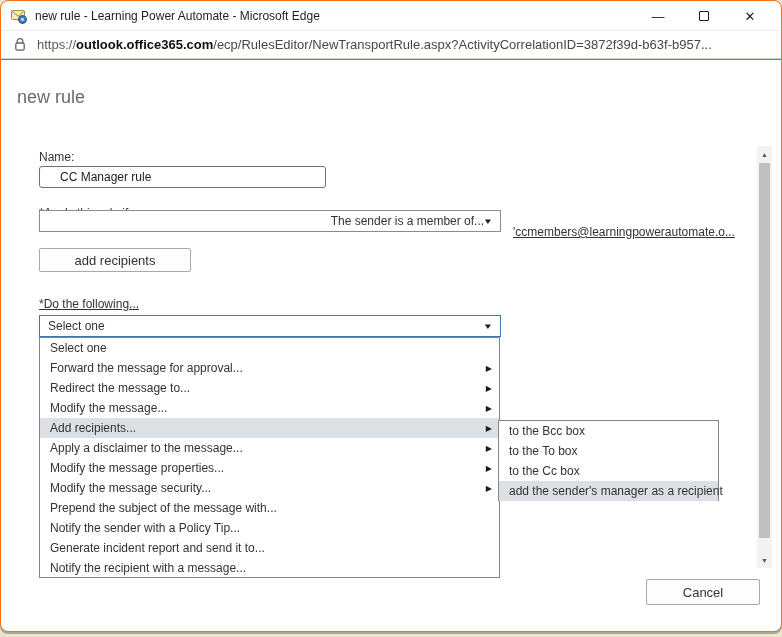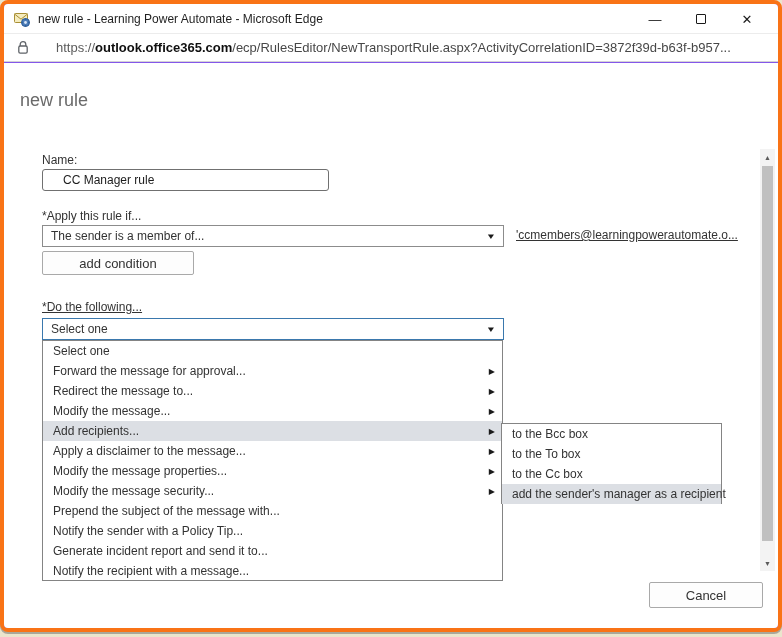--- a/index.html
+++ b/index.html
@@ -4,21 +4,21 @@
 <style>
   * { box-sizing: border-box; margin: 0; padding: 0; }
   html,body { width:782px; height:637px; overflow:hidden; }
   body {
     background:#ebe5cd;
     font-family:"Liberation Sans", sans-serif;
     position:relative;
   }
   .window {
     position:absolute; left:0; top:0; width:782px; height:632px;
-    background:#8b5cf6; border:4px solid #f97316; border-radius:8px;
+    background:#0ea5e9; border:1px solid #f97316; border-radius:8px;
     box-shadow:0 2px 0 rgba(90,90,90,.45);
     overflow:hidden;
   }
   
   .titlebar {
     height:30px; display:flex; align-items:center; padding:0 10px;
     border-bottom:1px solid #ececec; position:relative; background:#fff;
   }
   .favicon { width:16px; height:16px; flex:0 0 16px; }
   .title-text { font-size:12px; color:#1f1f1f; margin-left:8px; white-space:nowrap; }
@@ -26,41 +26,41 @@
   .win-btn { width:46px; height:30px; display:flex; align-items:center; justify-content:center;
              font-size:13px; color:#1a1a1a; cursor:default; }
   .maxbox { width:10px; height:10px; border:1.5px solid #1a1a1a; border-radius:1px; }
   
   .urlbar {
     height:28px; display:flex; align-items:center; padding:0 13px;
     background:#fff; border-bottom:1px solid #d4d4d4;
     box-shadow:0 1px 2px rgba(0,0,0,.07);
   }
   .lock-icon { margin-right:11px; flex:0 0 auto; display:flex; }
-  .url-text { font-size:13px; color:#5b5b5b; white-space:nowrap; overflow:hidden;margin-left:16px; }
+  .url-text { font-size:13px; color:#5b5b5b; white-space:nowrap; overflow:hidden; }
   .url-domain { color:#0f0f0f; font-weight:bold; }
   .url-path { color:#474747; }
   
   .content { position:absolute; left:0; top:59px; right:0; bottom:0; background:#fff; }
   .heading { position:absolute; left:16px; top:27px; font-size:18px; color:#6a6a6a; }
   .lbl { position:absolute; font-size:12px; color:#333; }
   .lbl-name   { left:38px; top:90px; }
   .lbl-apply  { left:38px; top:146px; }
   .lbl-do     { left:38px; top:237px;text-decoration:underline; }
   .name-input {
     position:absolute; left:38px; top:106px; width:287px; height:22px;
     border:1px solid #707070; border-radius:3px; font-family:"Liberation Sans",sans-serif;
     font-size:12px; color:#1c1c1c; padding:0 20px; background:#fff; outline:none;
   }
   .selectbox {
     position:absolute; height:22px; width:462px; left:38px; background:#fff;
     display:flex; align-items:center; padding:0 8px; font-size:12px; color:#333;
     justify-content:space-between; cursor:default;
   }
-  .sel-condition { top:162px; border:1px solid #8c8c8c; }
+  .sel-condition { top:150px; border:1px solid #8c8c8c;justify-content:flex-end; }
   .sel-action    { top:255px; border:1px solid #3a78ad; }
   .dd-arrow { font-size:8px; color:#1a1a1a; transform:scaleX(1.3); }
   .member-link {
     position:absolute; left:512px; top:165px; font-size:12px; color:#333;
     text-decoration:underline; white-space:nowrap; max-width:235px; overflow:hidden;
   }
   .btn {
     position:absolute; background:#fdfdfd; border:1px solid #a9a9a9; border-radius:2px;
     font-family:"Liberation Sans",sans-serif; font-size:13px; color:#333;
     display:flex; align-items:center; justify-content:center; cursor:default;
@@ -141,21 +141,21 @@
     <div class="lbl lbl-name">Name:</div>
     <input class="name-input" type="text" value="CC Manager rule" style="">
 
     <div class="lbl lbl-apply">*Apply this rule if...</div>
     <div class="selectbox sel-condition">
       <span>The sender is a member of...</span>
       <span class="dd-arrow">▼</span>
     </div>
     <a class="member-link" href="#">'ccmembers@learningpowerautomate.o...</a>
 
-    <div class="btn btn-addcond">add condition</div>
+    <div class="btn btn-addcond">add recipients</div>
 
     <div class="lbl lbl-do">*Do the following...</div>
     <div class="selectbox sel-action">
       <span>Select one</span>
       <span class="dd-arrow">▼</span>
     </div>
 
     <div class="menu menu-main" id="action-menu">
         <div class="menu-row">
           <span>Select one</span>

